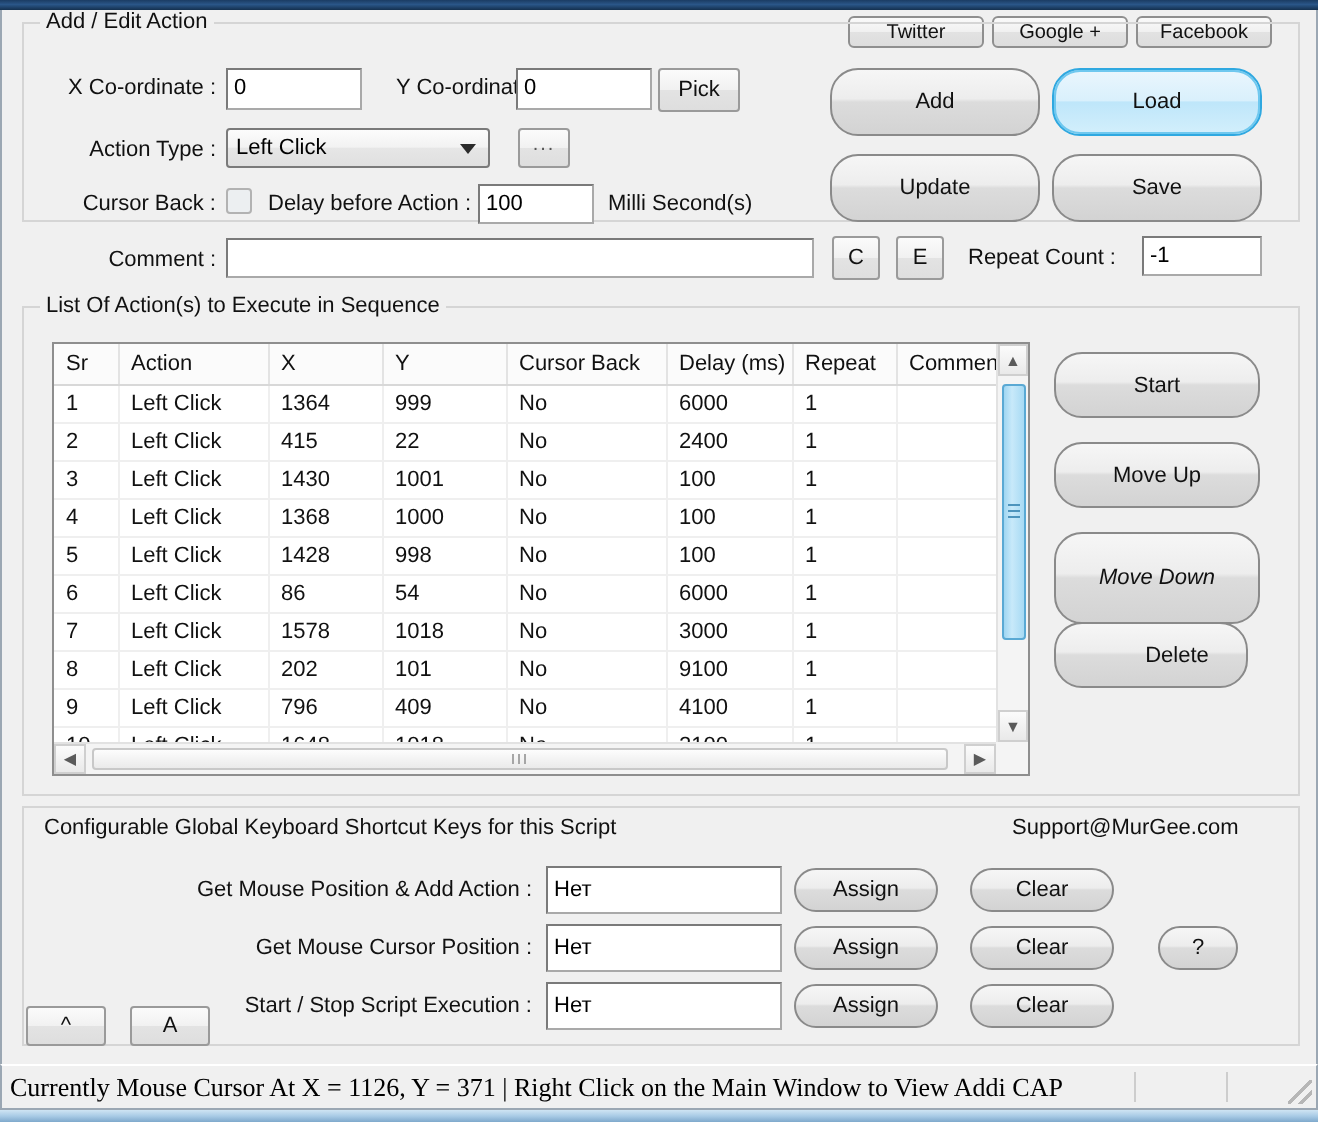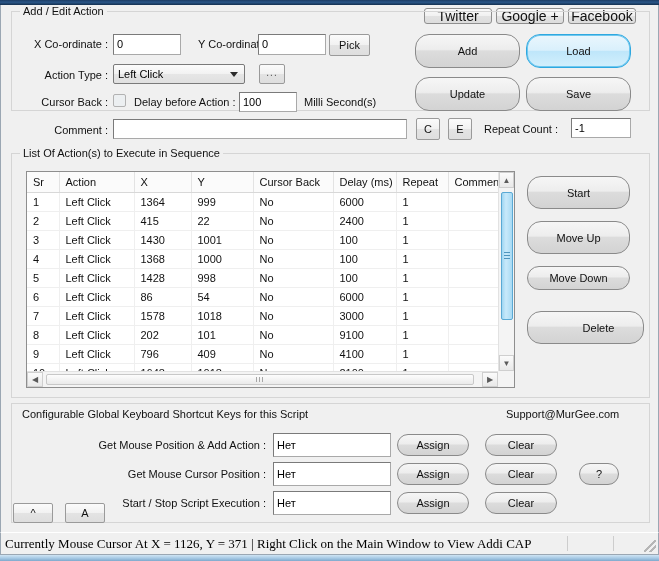--- a/index.html
+++ b/index.html
@@ -78,21 +78,21 @@
   }
   .btn.focused {
     background: linear-gradient(to bottom, #eaf6fd 0%, #d9f0fc 48%, #bee6fa 50%, #d3effc 100%);
     border: 1px solid #2fa8e0;
     box-shadow: 0 0 0 1px #6fc8ef inset;
   }
   .btn.social {
     background: linear-gradient(to bottom, #fafafa 0%, #f0f0f0 50%, #e2e2e2 51%, #dddddd 100%);
     border: 1px solid #8f8f8f;
     border-radius: 3px;
-    font-size: 14px;
+    font-size: 10px;
   }
   .btn.dots { font-size: 10px; color:#555; letter-spacing: 1px; padding-bottom:3px;}
 
   
   .cbox {
     position: absolute;
     width: 13px; height: 13px;
     background: #eceff1;
     border: 1px solid #b2b2b2;
     border-radius: 2px;
@@ -402,22 +402,22 @@
       <div class="hthumb" style="left:19px; width:428px;">
         <div class="grip"></div>
       </div>
       <div class="sbbtn" style="right:0; top:0; width:16px; height:15px;">▶</div>
     </div>
     <div class="corner"></div>
   </div>
 
   <div class="btn" style="left:526px; top:171px; width:103px; height:33px;">Start</div>
   <div class="btn" style="left:526px; top:216px; width:103px; height:33px;">Move Up</div>
-  <div class="btn" style="left:526px; top:261px; width:103px; height:24px;">Move Down</div>
-  <div class="btn" style="left:526px; top:306px; width:117px; height:33px;padding-left:26px;">Delete</div>
+  <div class="btn" style="left:526px; top:261px; width:103px; height:46px;font-style:italic;">Move Down</div>
+  <div class="btn" style="left:526px; top:306px; width:97px; height:33px;padding-left:26px;">Delete</div>
 
   <div class="group" style="left:10px; top:398px; width:639px; height:120px;"></div>
   <div class="lbl" style="left:18px; top:403px; background:#f0f0f0; padding:0 3px;">Configurable Global Keyboard Shortcut Keys for this Script</div>
   <div class="lbl" style="left:505px; top:403px;">Support@MurGee.com</div>
 
   <div class="lbl r" style="left:80px; top:434px; width:185px;">Get Mouse Position &amp; Add Action :</div>
   <div class="tinput" style="left:272px; top:428px; width:118px; height:24px;">Нет</div>
   <div class="btn" style="left:396px; top:429px; width:72px; height:22px;">Assign</div>
   <div class="btn" style="left:484px; top:429px; width:72px; height:22px;">Clear</div>
 

